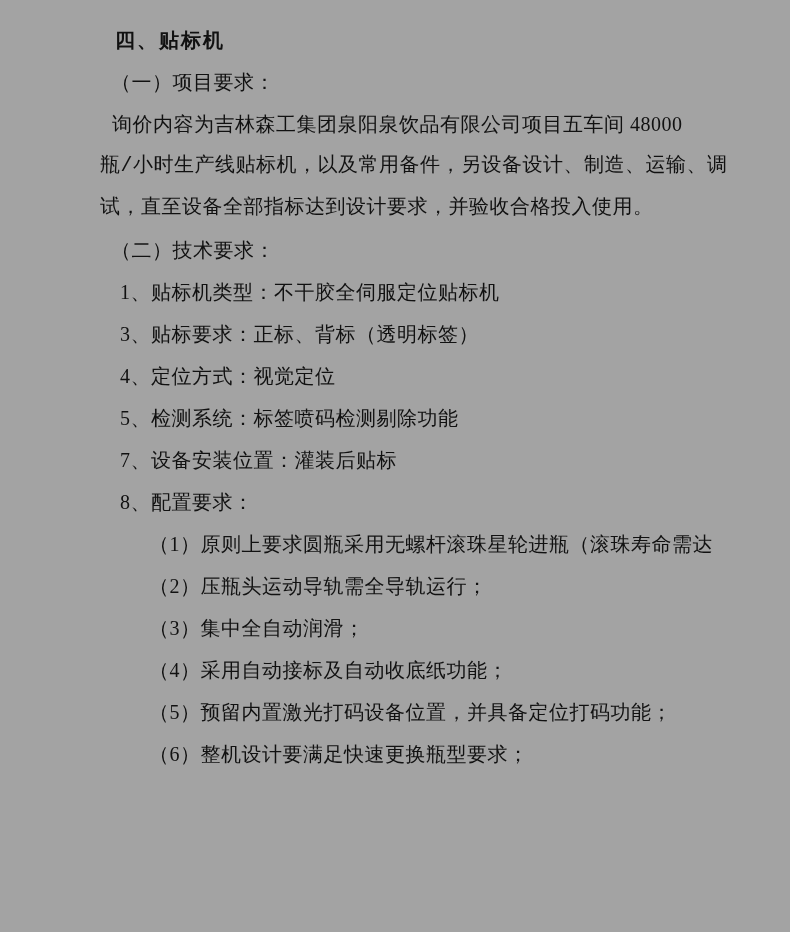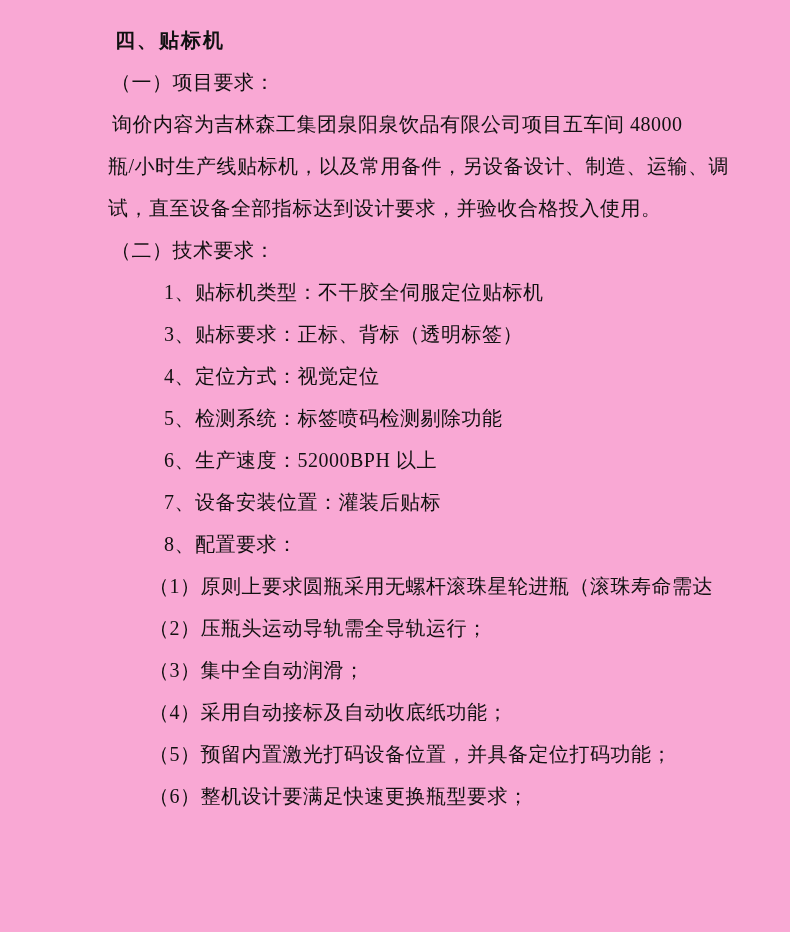--- a/index.html
+++ b/index.html
@@ -4,21 +4,21 @@
 <style>
   html, body {
     margin: 0;
     padding: 0;
     background: #ffffff;
   }
   .doc-page {
     position: relative;
     width: 790px;
     height: 932px;
-    background: #f9a8d4;
+    background: #a3a3a3;
     overflow: hidden;
     font-family: "Liberation Serif", "DejaVu Serif", serif;
     color: #111111;
     box-sizing: border-box;
     padding: 19px 70px 0 96px;
   }
   .line {
     height: 42px;
     line-height: 42px;
     font-size: 20px;
@@ -30,24 +30,25 @@
     font-weight: 700;
     letter-spacing: 2px;
   }
   .sec-title {
     margin-left: 15px;
   }
   .p-first {
     margin-left: 16px;
   }
   .p-cont {
-    margin-left: 12px;
+    margin-left: 4px;
+    font-family: Liberation Mono, monospace;
   }
   .item {
-    margin-left: 68px;
+    margin-left: 24px;
   }
   .sub {
     margin-left: 53px;
   }
 </style>
 </head>
 <body>
 
 <div class="doc-page">
 
@@ -58,21 +59,20 @@
   <div class="line p-first">询价内容为吉林森工集团泉阳泉饮品有限公司项目五车间 48000</div>
   <div class="line p-cont">瓶/小时生产线贴标机，以及常用备件，另设备设计、制造、运输、调</div>
   <div class="line p-cont">试，直至设备全部指标达到设计要求，并验收合格投入使用。</div>
 
   <div class="line sec-title">（二）技术要求：</div>
 
   <div class="line item">1、贴标机类型：不干胶全伺服定位贴标机</div>
   <div class="line item">3、贴标要求：正标、背标（透明标签）</div>
   <div class="line item">4、定位方式：视觉定位</div>
   <div class="line item">5、检测系统：标签喷码检测剔除功能</div>
-  <div class="line item">6、生产速度：52000BPH 以上</div>
   <div class="line item">7、设备安装位置：灌装后贴标</div>
   <div class="line item">8、配置要求：</div>
 
   <div class="line sub">（1）原则上要求圆瓶采用无螺杆滚珠星轮进瓶（滚珠寿命需达</div>
   <div class="line sub">（2）压瓶头运动导轨需全导轨运行；</div>
   <div class="line sub">（3）集中全自动润滑；</div>
   <div class="line sub">（4）采用自动接标及自动收底纸功能；</div>
   <div class="line sub">（5）预留内置激光打码设备位置，并具备定位打码功能；</div>
   <div class="line sub">（6）整机设计要满足快速更换瓶型要求；</div>
 

